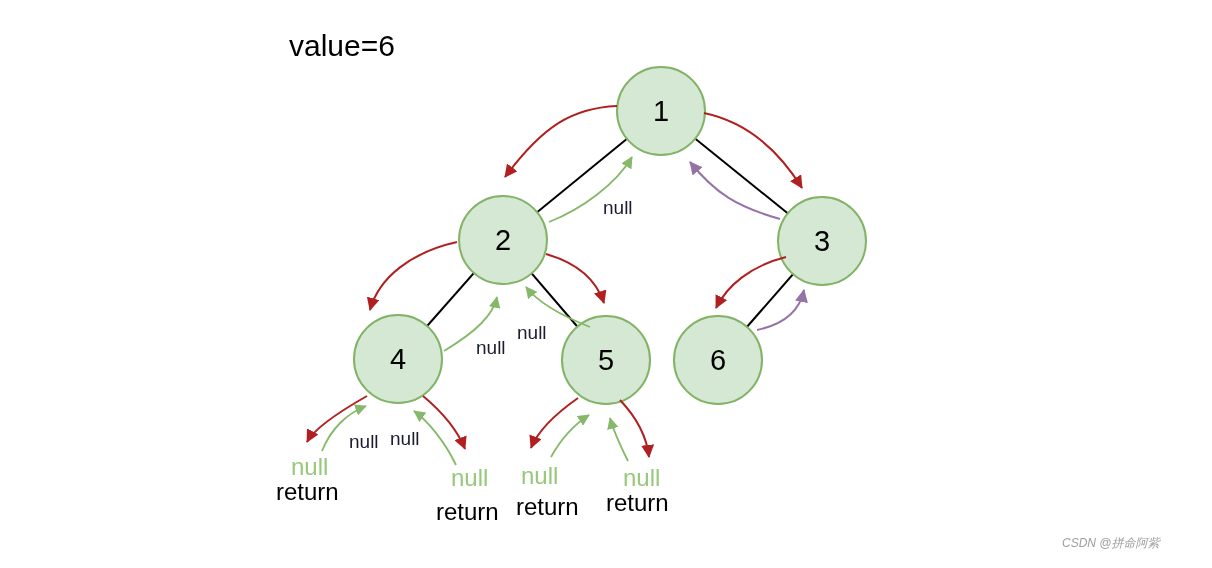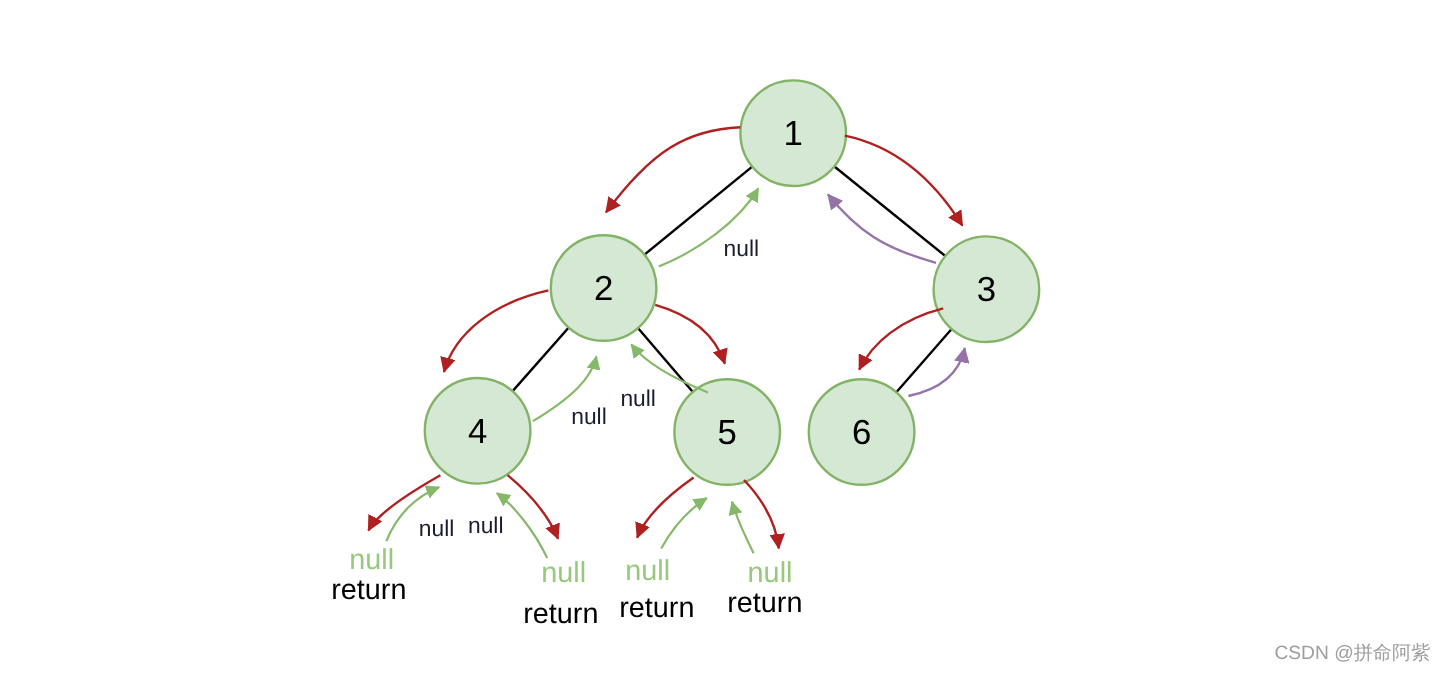--- a/index.html
+++ b/index.html
@@ -9,32 +9,33 @@
     background:#ffffff;
     overflow:hidden;
     font-family:"Liberation Sans", sans-serif;
   }
   .stage svg{position:absolute;left:0;top:0;}
   .lbl{position:absolute;line-height:1;white-space:nowrap;}
   .title{font-size:30px;color:#000;}
   .small-null{font-size:19px;color:#1b1b32;}
   .big-null{font-size:24px;color:#97c87c;}
   .return-lbl{font-size:24px;color:#000;}
-  .watermark{font-size:16px;color:#9e9e9e;}
+  .watermark{font-size:12px;color:#9e9e9e;font-style:italic;}
   .edge{stroke:#000;stroke-width:2;}
   .arrow{fill:none;stroke-width:2;}
   .arrow.green{stroke-width:1.8;}
   .node-circle{stroke-width:2;}
   .node-label{stroke:none;fill:#000;font-size:29px;text-anchor:middle;}
 </style>
 </head>
 <body>
 
 <div class="stage">
 
+  <div class="lbl title" style="left:289px;top:31px;">value=6</div>
 
   <svg width="1212" height="568" viewBox="0 0 1212 568">
     <defs>
       <marker id="ah-red" viewBox="0 0 7 7" refX="6.5" refY="3.5" markerWidth="6.5" markerHeight="6.5" orient="auto">
         <path d="M0,0 L7,3.5 L0,7 Z" fill="#b02020"></path>
       </marker>
       <marker id="ah-green" viewBox="0 0 7 7" refX="6.5" refY="3.5" markerWidth="6.5" markerHeight="6.5" orient="auto">
         <path d="M0,0 L7,3.5 L0,7 Z" fill="#85b868"></path>
       </marker>
       <marker id="ah-purple" viewBox="0 0 7 7" refX="6.5" refY="3.5" markerWidth="6.5" markerHeight="6.5" orient="auto">

